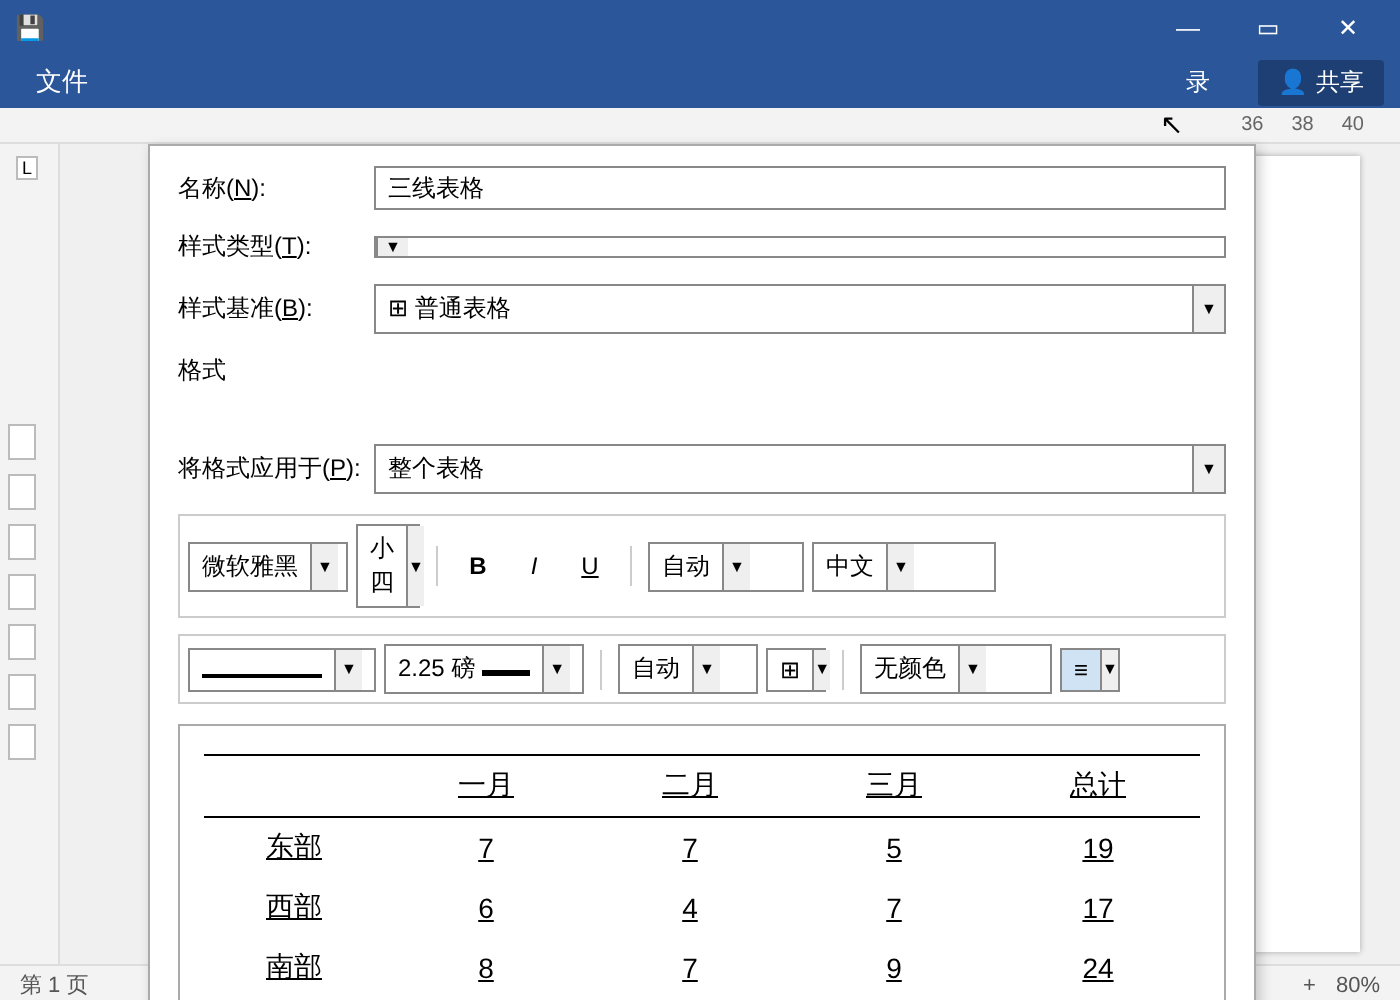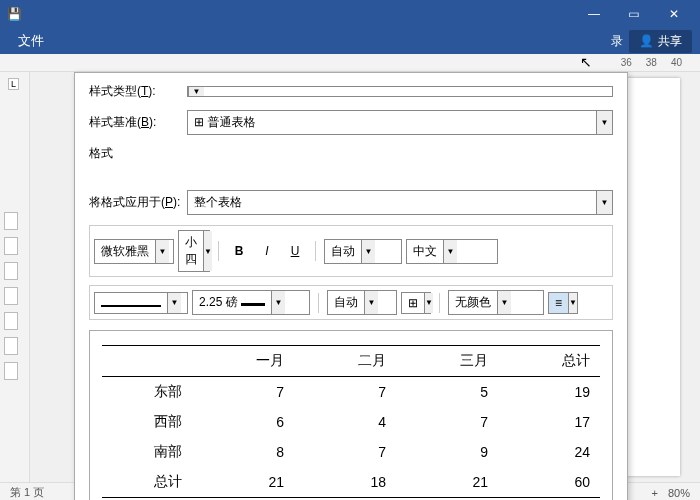--- a/index.html
+++ b/index.html
@@ -1,21 +1,21 @@
 <!DOCTYPE html>
 <html><head>
 <meta charset="utf-8">
 <style>
 * { box-sizing: border-box; margin: 0; padding: 0; }
 body { font-family: "Microsoft YaHei", sans-serif; font-size: 12px; background: #fff; width: 700px; height: 500px; overflow: hidden; position: relative; }
 .titlebar { background: #2b579a; height: 28px; display: flex; align-items: center; padding: 0 6px; color: #fff; }
 .titlebar .save-icon { width: 18px; height: 18px; display: flex; align-items: center; justify-content: center; }
 .titlebar .spacer { flex: 1; }
 .titlebar .winbtn { width: 40px; height: 28px; display: flex; align-items: center; justify-content: center; color: #fff; }
-.ribbon-top { background: #2b579a; height: 26px; display: flex; align-items: center; color: #fff; padding: 0 8px; gap: 6px; }
+.ribbon-top { background: #2b579a; height: 26px; display: flex; align-items: center; color: #fff; padding: 0 8px; gap: 24px; }
 .file-btn { background: #2b579a; color: #fff; padding: 4px 10px; font-size: 13px; }
 .login-text { margin-left: auto; font-size: 12px; }
 .share-btn { background: #1e3f73; padding: 3px 10px; border-radius: 2px; display: flex; align-items: center; gap: 4px; }
 .ruler-strip { height: 18px; background: #f3f3f3; border-bottom: 1px solid #ddd; display: flex; align-items: center; padding-left: 30px; font-size: 10px; color: #666; gap: 14px; justify-content: flex-end; padding-right: 18px; }
 .content-area { display: flex; height: 410px; }
 .left-gutter { width: 30px; background: #f3f3f3; border-right: 1px solid #ddd; position: relative; }
 .left-gutter .tab-L { position: absolute; top: 6px; left: 8px; background: #fff; border: 1px solid #bbb; font-size: 9px; padding: 0 2px; }
 .left-gutter .pg { position: absolute; left: 4px; width: 14px; height: 18px; border: 1px solid #bbb; background: #fff; }
 .doc-bg { flex: 1; background: #f0f0f0; position: relative; }
 .page { position: absolute; top: 6px; right: 20px; width: 60px; bottom: 6px; background: #fff; box-shadow: 0 0 3px rgba(0,0,0,.3); }
@@ -31,21 +31,21 @@
 .toolbar { display: flex; align-items: center; gap: 4px; margin-bottom: 8px; border: 1px solid #ccc; padding: 4px; }
 .small-combo { display: flex; border: 1px solid #888; background: #fff; }
 .small-combo .cval { padding: 3px 6px; }
 .small-combo .cbtn { width: 14px; border-left: 1px solid #888; background: #efefef; display: flex; align-items: center; justify-content: center; font-size: 8px; }
 .tbtn { width: 24px; height: 22px; border: 1px solid transparent; display: flex; align-items: center; justify-content: center; }
 .sep { width: 1px; height: 20px; background: #ccc; margin: 0 4px; }
 .toolbar2 { display: flex; align-items: center; gap: 4px; margin-bottom: 10px; border: 1px solid #ccc; padding: 4px; }
 .line-sample { width: 60px; height: 2px; background: #000; display: inline-block; }
 .preview-box { border: 1px solid #aaa; padding: 14px 12px 18px; }
 .ptable { width: 100%; border-collapse: collapse; font-size: 14px; }
-.ptable th, .ptable td { padding: 6px 10px; text-align: right; font-weight: normal; }
+.ptable th, .ptable td { padding: 6px 10px; text-align: center; font-weight: normal; text-decoration: underline; }
 .ptable thead th { border-top: 1.5px solid #000; border-bottom: 1px solid #000; }
 .ptable tbody tr:last-child td { border-bottom: 1.5px solid #000; }
 .ptable th:first-child, .ptable td:first-child { width: 90px; }
 .statusbar { height: 20px; background: #f3f3f3; border-top: 1px solid #ddd; display: flex; align-items: center; padding: 0 10px; gap: 20px; font-size: 11px; color: #555; }
 .statusbar .spacer { flex: 1; }
 .zoom { display: flex; align-items: center; gap: 10px; }
 .cursor { position: absolute; left: 580px; top: 54px; font-size: 14px; pointer-events: none; }
 </style>
 </head>
 <body>
@@ -83,20 +83,24 @@
     <span class="pg" style="top:240px"></span>
     <span class="pg" style="top:265px"></span>
     <span class="pg" style="top:290px"></span>
   </div>
 
   <div class="doc-bg">
     <div class="page"></div>
 
     <div class="dialog">
 
+      <div class="form-row">
+        <span class="lbl"><span>名称(</span><span class="uline">N</span><span>):</span></span>
+        <input class="txt-input" value="三线表格" style="">
+      </div>
 
       <div class="form-row">
         <span class="lbl"><span>样式类型(</span><span class="uline">T</span><span>):</span></span>
         <div class="combo">
           <span class="cbtn">▼</span>
         </div>
       </div>
 
       <div class="form-row">
         <span class="lbl"><span>样式基准(</span><span class="uline">B</span><span>):</span></span>
@@ -144,21 +148,21 @@
             <span class="cval">中文</span>
             <span class="cbtn">▼</span>
           </div>
       </div>
 
       <div class="toolbar2">
         <div class="small-combo" style="width:94px">
             <span class="cval"><span class="line-sample"></span></span>
             <span class="cbtn">▼</span>
           </div>
-        <div class="small-combo" style="width:118px">
+        <div class="small-combo" style="width:100px">
             <span class="cval"><span>2.25 磅</span> <span class="line-sample" style="width:24px;height:3px"></span></span>
             <span class="cbtn">▼</span>
           </div>
         <span class="sep"></span>
         <div class="small-combo" style="width:70px">
             <span class="cval">自动</span>
             <span class="cbtn">▼</span>
           </div>
         <div class="small-combo" style="width:30px">
             <span class="cval">⊞</span>

